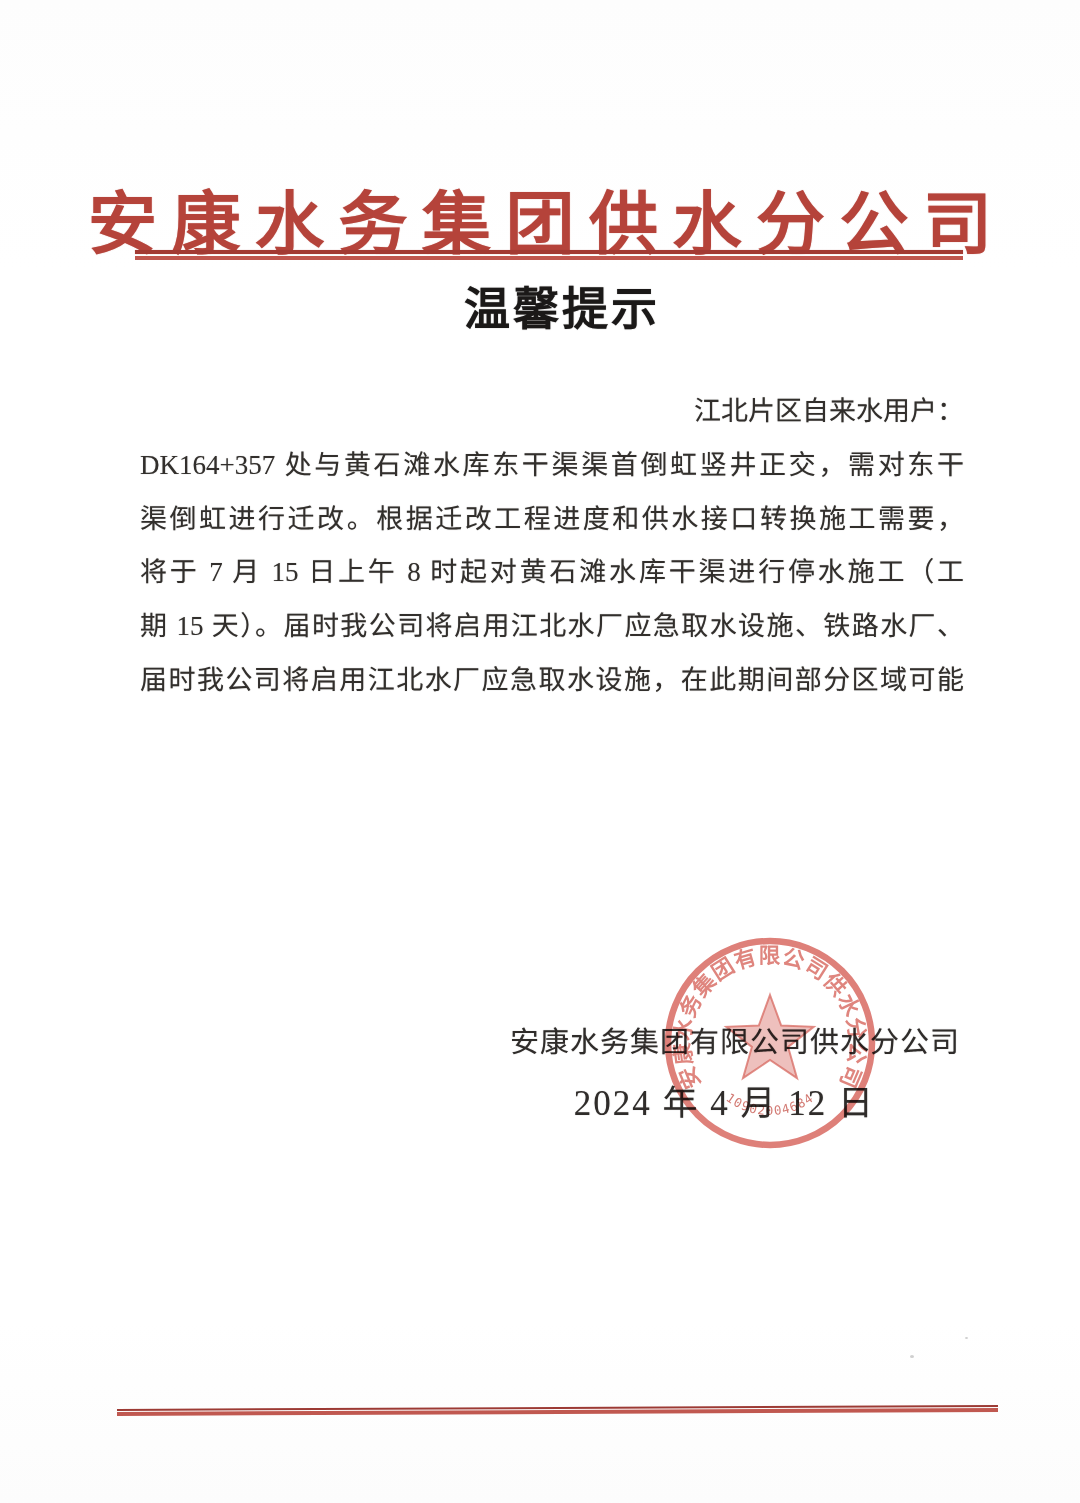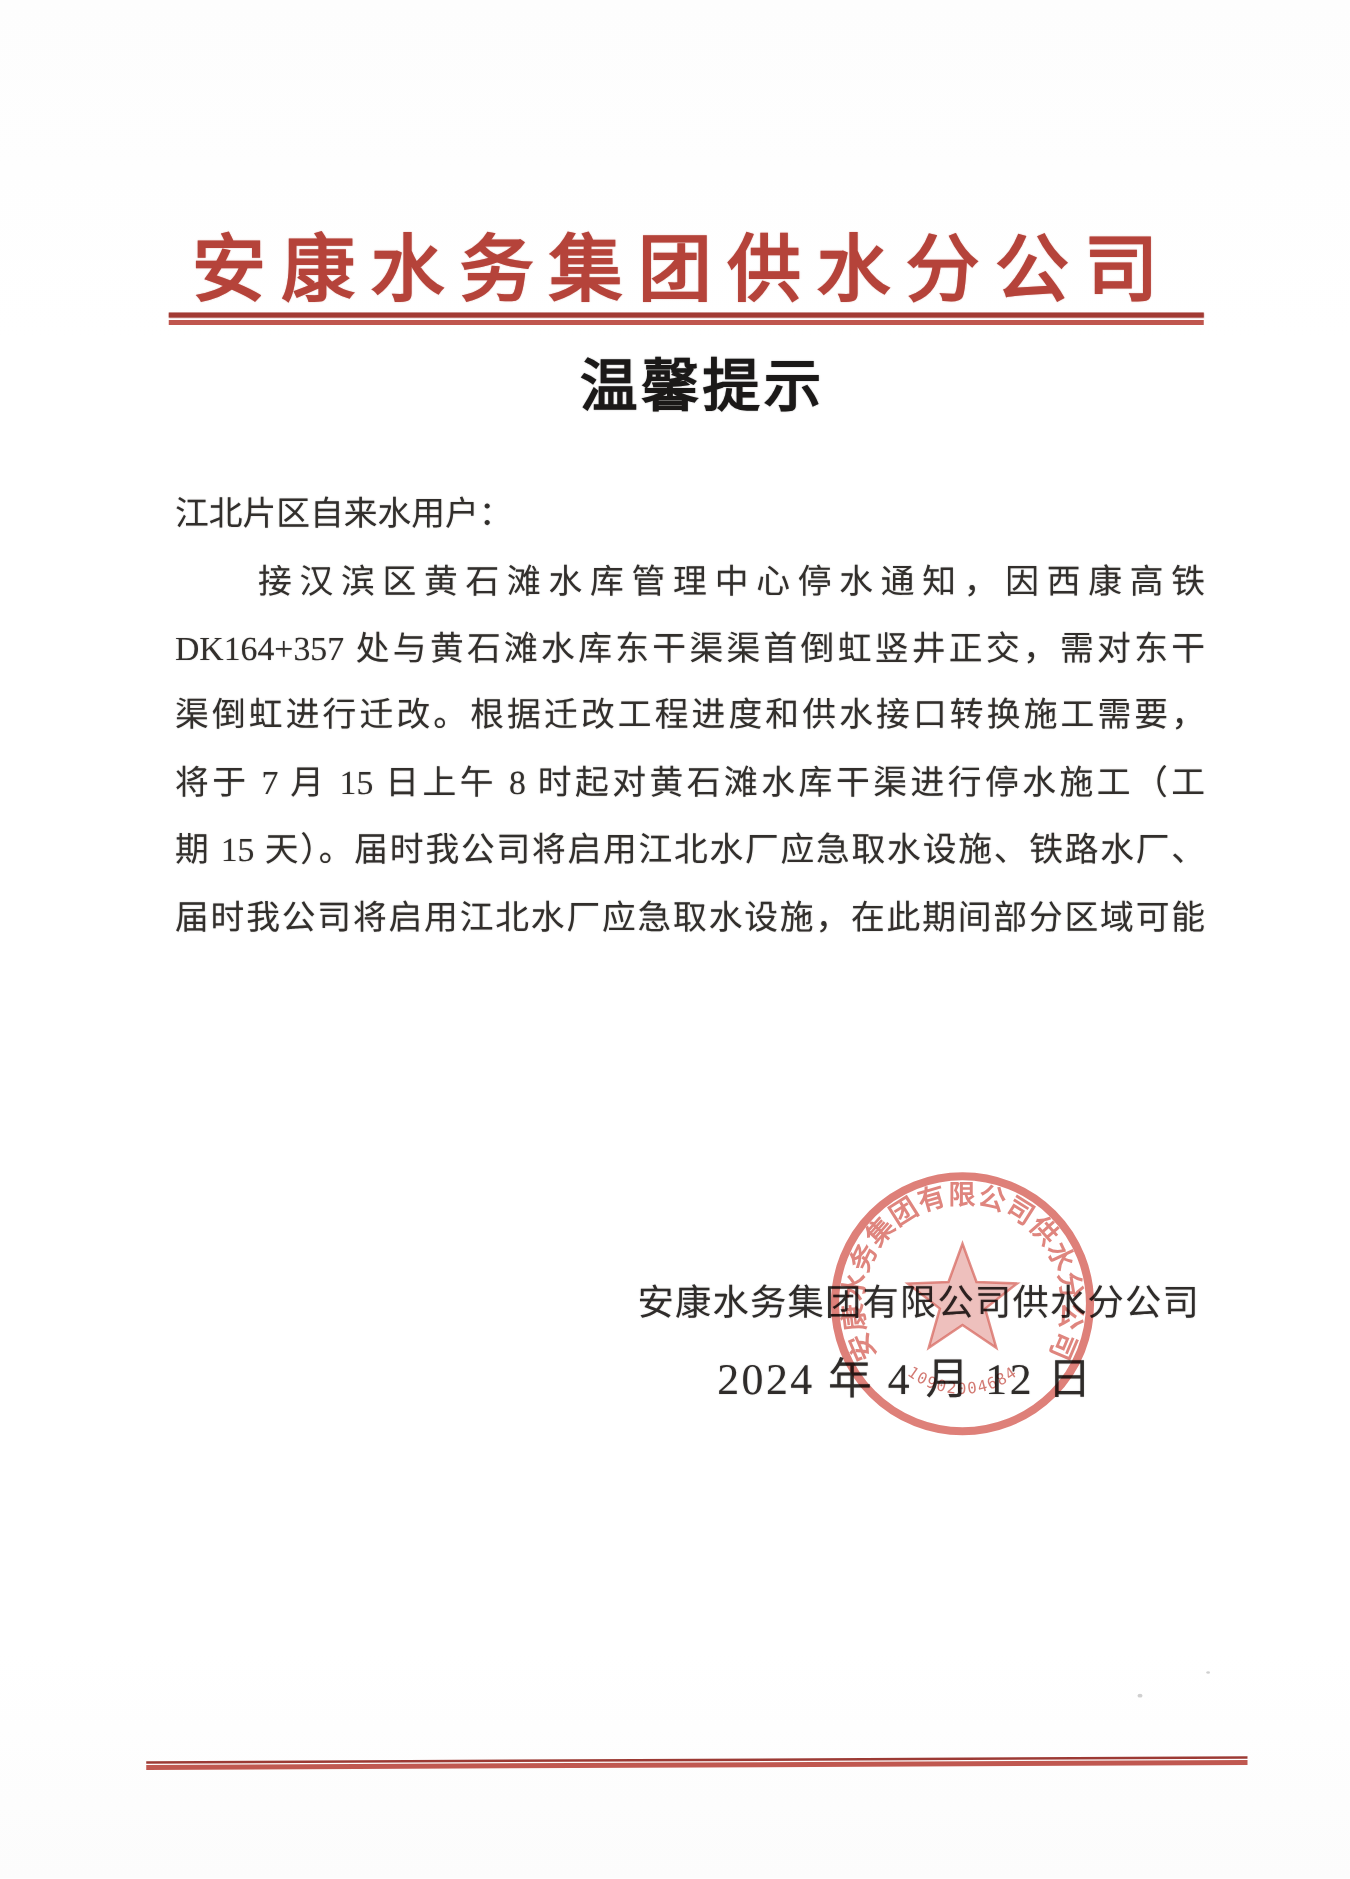--- a/index.html
+++ b/index.html
@@ -17,21 +17,21 @@
     font-family: "Liberation Serif", "DejaVu Serif", serif;
   }
 
   
   .letterhead-title {
     position: absolute;
     top: 168px;
     left: 0;
     width: 100%;
     text-align: center;
-    font-size: 59px;
+    font-size: 69px;
     font-weight: bold;
     letter-spacing: 0.21em;
     text-indent: 0.21em; 
     color: #b5433a;
     text-shadow: 0 0 1px rgba(181, 67, 58, 0.55);
     white-space: nowrap;
   }
   .header-rule {
     position: absolute;
     top: 250px;
@@ -73,20 +73,21 @@
     width: 824px;
     font-size: 27px;
     color: #322f2c;
     text-shadow: 0 0 1px rgba(50,47,44,.38);
   }
   .body-line {
     height: 53.8px;
     line-height: 53.8px;
     overflow: hidden;
     white-space: normal;
+    text-align: right;
   }
   .body-line.full {
     text-align: justify;
     text-align-last: justify;
   }
 
   
   .signature-company {
     position: absolute;
     top: 1018px;
@@ -152,21 +153,20 @@
   <div class="header-rule">
     <div class="rule-top"></div>
     <div class="rule-gap"></div>
     <div class="rule-bottom"></div>
   </div>
 
   <div class="notice-title">温馨提示</div>
 
   <div class="body-text">
     <div class="body-line">江北片区自来水用户：</div>
-    <div class="body-line full">　　接汉滨区黄石滩水库管理中心停水通知，因西康高铁</div>
     <div class="body-line full">DK164+357 处与黄石滩水库东干渠渠首倒虹竖井正交，需对东干</div>
     <div class="body-line full">渠倒虹进行迁改。根据迁改工程进度和供水接口转换施工需要，</div>
     <div class="body-line full">将于 7 月 15 日上午 8 时起对黄石滩水库干渠进行停水施工（工</div>
     <div class="body-line full">期 15 天）。届时我公司将启用江北水厂应急取水设施、铁路水厂、</div>
     <div class="body-line full">届时我公司将启用江北水厂应急取水设施，在此期间部分区域可能</div>
   </div>
 
   <div class="signature-company">安康水务集团有限公司供水分公司</div>
   <div class="signature-date">2024 年 4 月 12 日</div>
 

